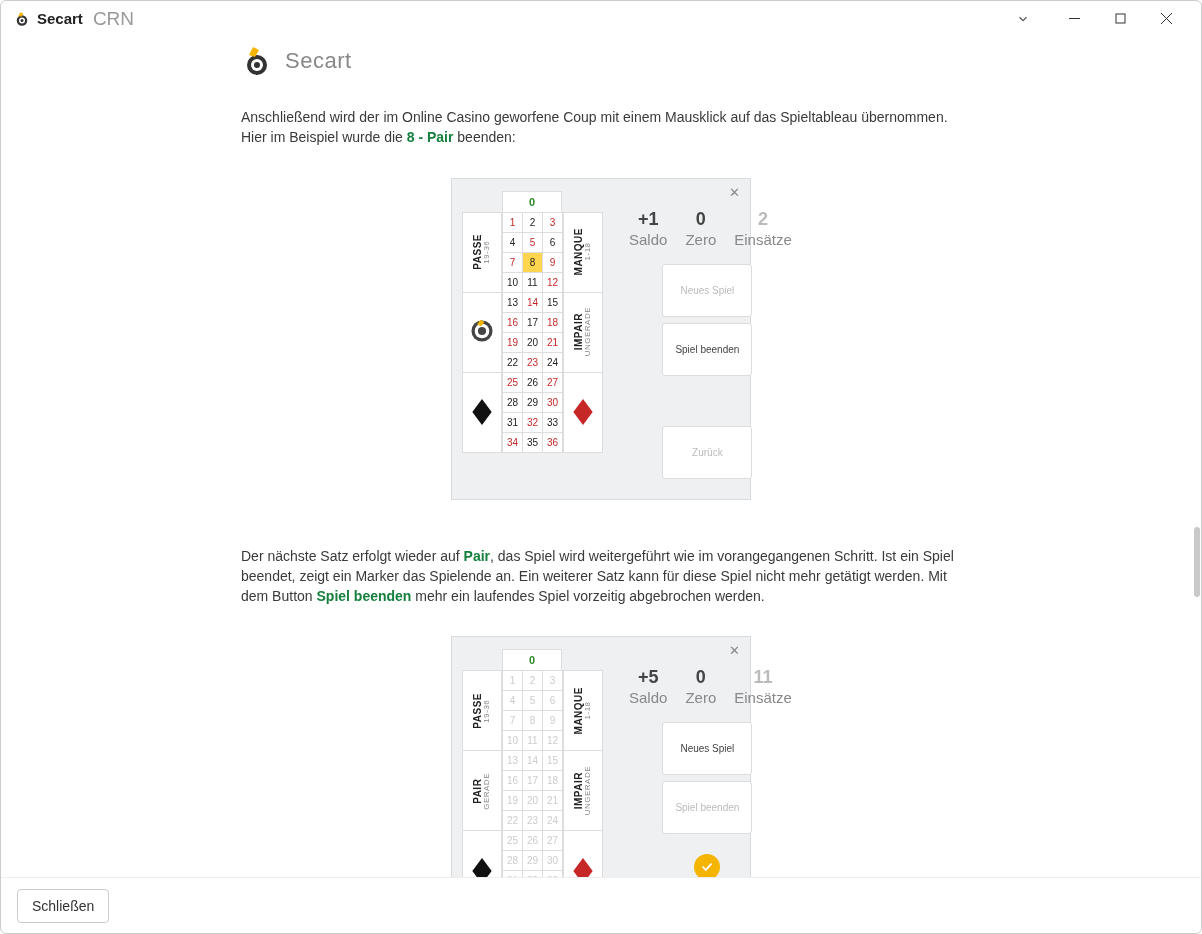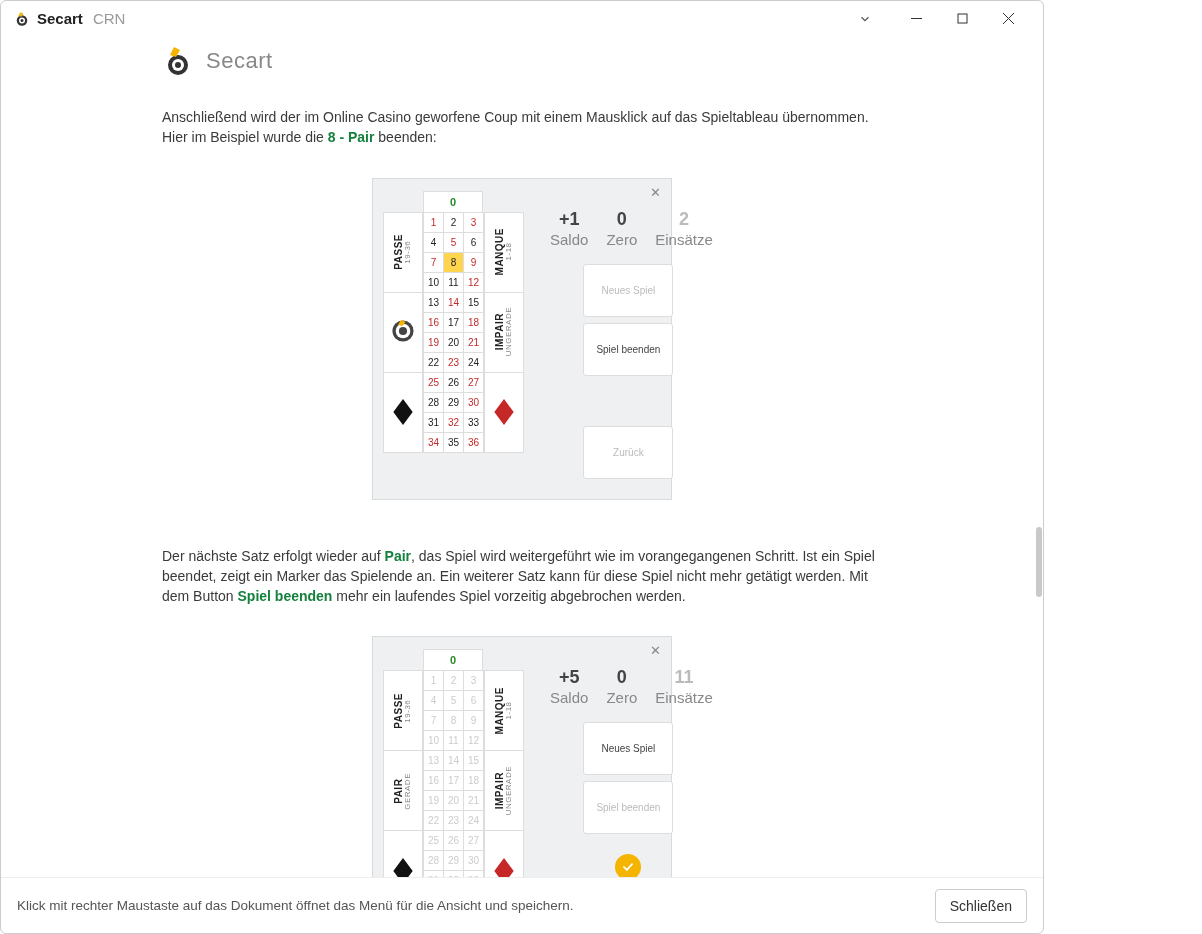--- a/index.html
+++ b/index.html
@@ -1,24 +1,24 @@
 <!DOCTYPE html>
 <html><head>
 <meta charset="utf-8">
 <style>
 * { box-sizing: border-box; margin: 0; padding: 0; }
 body { font-family: -apple-system, BlinkMacSystemFont, "Segoe UI", Arial, sans-serif; background: #fff; color: #333; font-size: 14px; width: 1202px; height: 934px; overflow: hidden; position: relative; }
 
-.window { width: 1044px; height: 934px; border: 1px solid #ccc; border-radius: 6px; display: flex; flex-direction: column; background: #fff; }
+.window { width: 1202px; height: 934px; border: 1px solid #ccc; border-radius: 6px; display: flex; flex-direction: column; background: #fff; }
 
 .titlebar { height: 36px; display: flex; align-items: center; padding: 0 12px; border-bottom: 1px solid transparent; }
 .titlebar-left { display: flex; align-items: center; gap: 6px; }
 .app-icon { width: 18px; height: 18px; }
 .titlebar-title { font-weight: 700; font-size: 15px; color: #222; }
-.titlebar-sub { font-weight: 400; color: #999; margin-left: 4px; font-size: 15px; }
+.titlebar-sub { font-weight: 400; color: #999; margin-left: 4px; font-size: 19px; }
 .titlebar-spacer { flex: 1; }
 .win-controls { display: flex; align-items: center; gap: 0; }
 .win-btn { width: 46px; height: 36px; display: flex; align-items: center; justify-content: center; color: #333; font-size: 14px; }
 .chev-btn { width: 40px; height: 36px; display: flex; align-items: center; justify-content: center; color: #555; margin-right:8px; }
 
 .content { flex: 1; overflow: hidden; position: relative; }
 .scrollarea { position: absolute; inset: 0; overflow-y: auto; padding: 0 0 20px 0; }
 
 .doc { width: 760px; margin: 0 auto; padding: 8px 20px 40px 20px; color: #3a3a3a; }
 .doc-header { display: flex; align-items: center; gap: 12px; margin: 0 0 30px 0; }
@@ -339,17 +339,16 @@
             </div>
           </div>
         </div>
 
       </div>
     </div>
     <div class="scroll-indicator"></div>
   </div>
 
   <div class="footer">
-    <div class="footer-text">Klick mit rechter Maustaste auf das Dokument öffnet das Menü für die Ansicht und speichern.</div>
     <button class="footer-btn">Schließen</button>
   </div>
 
 </div>
 
 </body></html>

